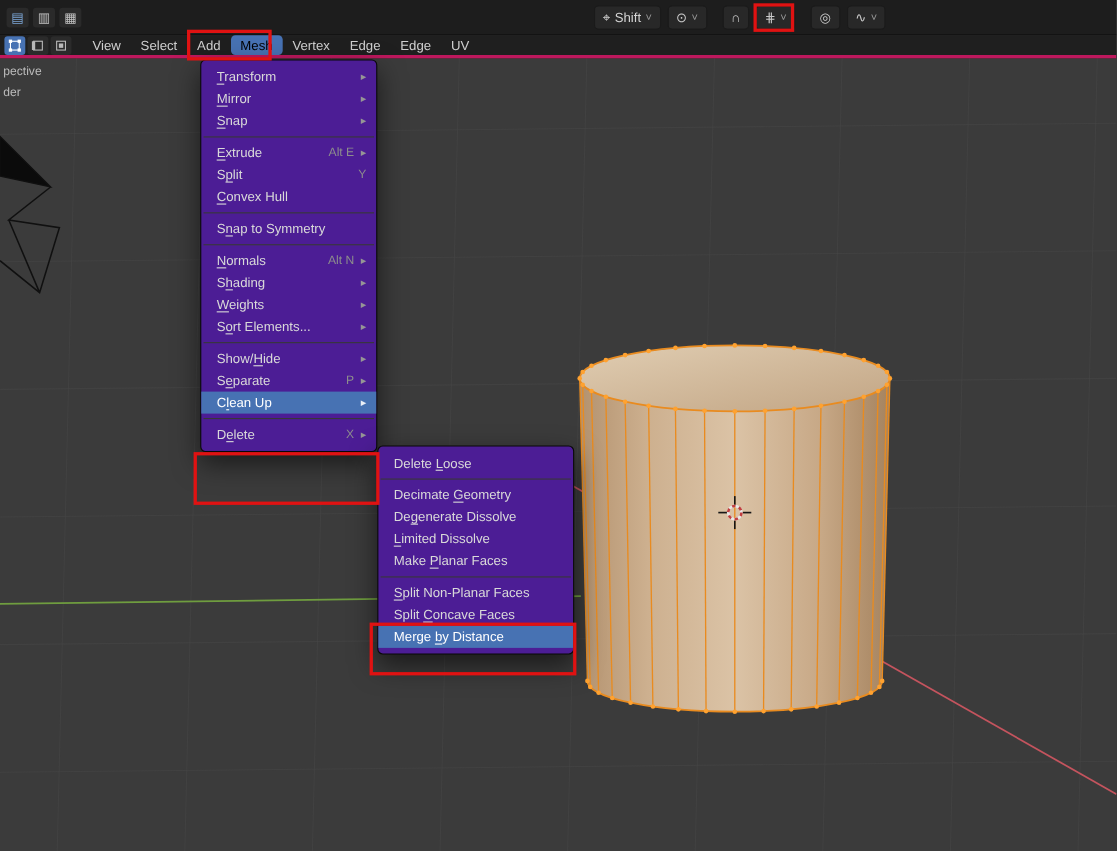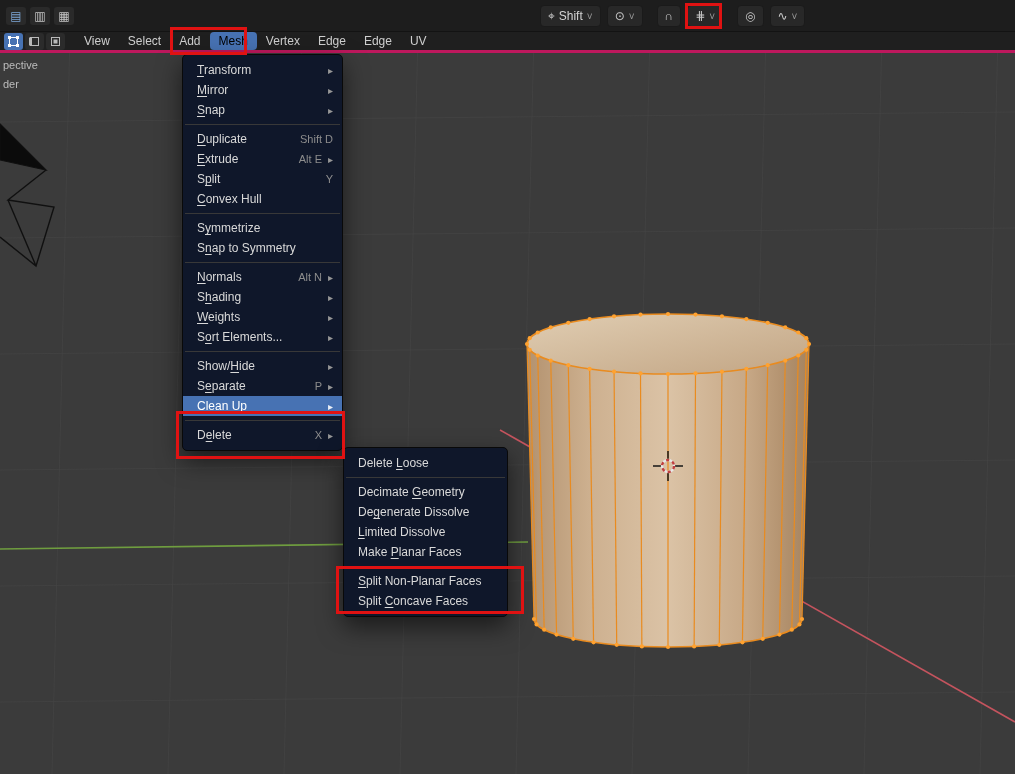--- a/index.html
+++ b/index.html
@@ -45,24 +45,24 @@
   .selmodes{display:flex;gap:2px;margin-left:4px}
   .selbtn{width:19px;height:17px;border-radius:3px;background:#2b2b2b;color:#b9b9b9;
     display:flex;align-items:center;justify-content:center;cursor:default}
   .selbtn.active{background:var(--accent);color:#fff}
   .hmenus{display:flex;margin-left:10px;height:100%;align-items:center}
   .hmenu{height:18px;padding:0 9px;display:flex;align-items:center;color:#cfcfcf;
     font-size:12px;border-radius:4px;cursor:default}
   .hmenu.active{background:var(--accent);color:#000000}
 
   
-  .menu-panel{position:absolute;background:#0f172a;border:1px solid #090909;border-radius:5px;
+  .menu-panel{position:absolute;background:#4c1d95;border:1px solid #090909;border-radius:5px;
     box-shadow:0 10px 24px rgba(0,0,0,.55);padding:5px 0;z-index:10;font-size:12px}
   .mesh-menu{left:182px;top:54px;width:161px}
-  .cleanup-menu{left:343px;top:447px;width:165px}
+  .cleanup-menu{left:343px;top:405px;width:179px}
   .mitem{display:flex;align-items:center;height:20px;padding:0 9px 0 14px;color:#d9d9d9;cursor:default}
   .mitem.hl{background:var(--accent);color:#fff}
   .mlabel{flex:0 0 auto;white-space:nowrap}
   .mlabel u{text-decoration:underline;text-underline-offset:2px}
   .mshort{margin-left:auto;color:#8d8d8d;font-size:11px}
   .marrow{margin-left:auto;color:#969696;font-size:10px}
   .mshort + .marrow{margin-left:6px}
   .mitem.hl .marrow{color:#eaeff7}
   .msep{height:1px;background:#383838;margin:4px 2px}
 
@@ -279,40 +279,33 @@
       <div class="mitem">
         <span class="mlabel"><u>M</u>irror</span>
         <span class="marrow">▸</span>
       </div>
       <div class="mitem">
         <span class="mlabel"><u>S</u>nap</span>
         <span class="marrow">▸</span>
       </div>
       <div class="msep"></div>
       <div class="mitem">
-        <span class="mlabel"><u>D</u>uplicate</span>
-        <span class="mshort">Shift D</span>
-      </div>
-      <div class="mitem">
         <span class="mlabel"><u>E</u>xtrude</span>
         <span class="mshort">Alt E</span>
         <span class="marrow">▸</span>
       </div>
       <div class="mitem">
         <span class="mlabel">S<u>p</u>lit</span>
         <span class="mshort">Y</span>
       </div>
       <div class="mitem">
         <span class="mlabel"><u>C</u>onvex Hull</span>
       </div>
       <div class="msep"></div>
       <div class="mitem">
-        <span class="mlabel">S<u>y</u>mmetrize</span>
-      </div>
-      <div class="mitem">
         <span class="mlabel">S<u>n</u>ap to Symmetry</span>
       </div>
       <div class="msep"></div>
       <div class="mitem">
         <span class="mlabel"><u>N</u>ormals</span>
         <span class="mshort">Alt N</span>
         <span class="marrow">▸</span>
       </div>
       <div class="mitem">
         <span class="mlabel">S<u>h</u>ading</span>
@@ -363,20 +356,23 @@
       </div>
       <div class="mitem">
         <span class="mlabel">Make <u>P</u>lanar Faces</span>
       </div>
       <div class="msep"></div>
       <div class="mitem">
         <span class="mlabel"><u>S</u>plit Non-Planar Faces</span>
       </div>
       <div class="mitem">
         <span class="mlabel">Split <u>C</u>oncave Faces</span>
+      </div>
+      <div class="mitem hl">
+        <span class="mlabel">Merge <u>b</u>y Distance</span>
       </div>
     </div>
 
   <div class="ann ann-mesh"></div>
   <div class="ann ann-snap"></div>
   <div class="ann ann-cleanup"></div>
   <div class="ann ann-merge"></div>
 
 </div>
 

